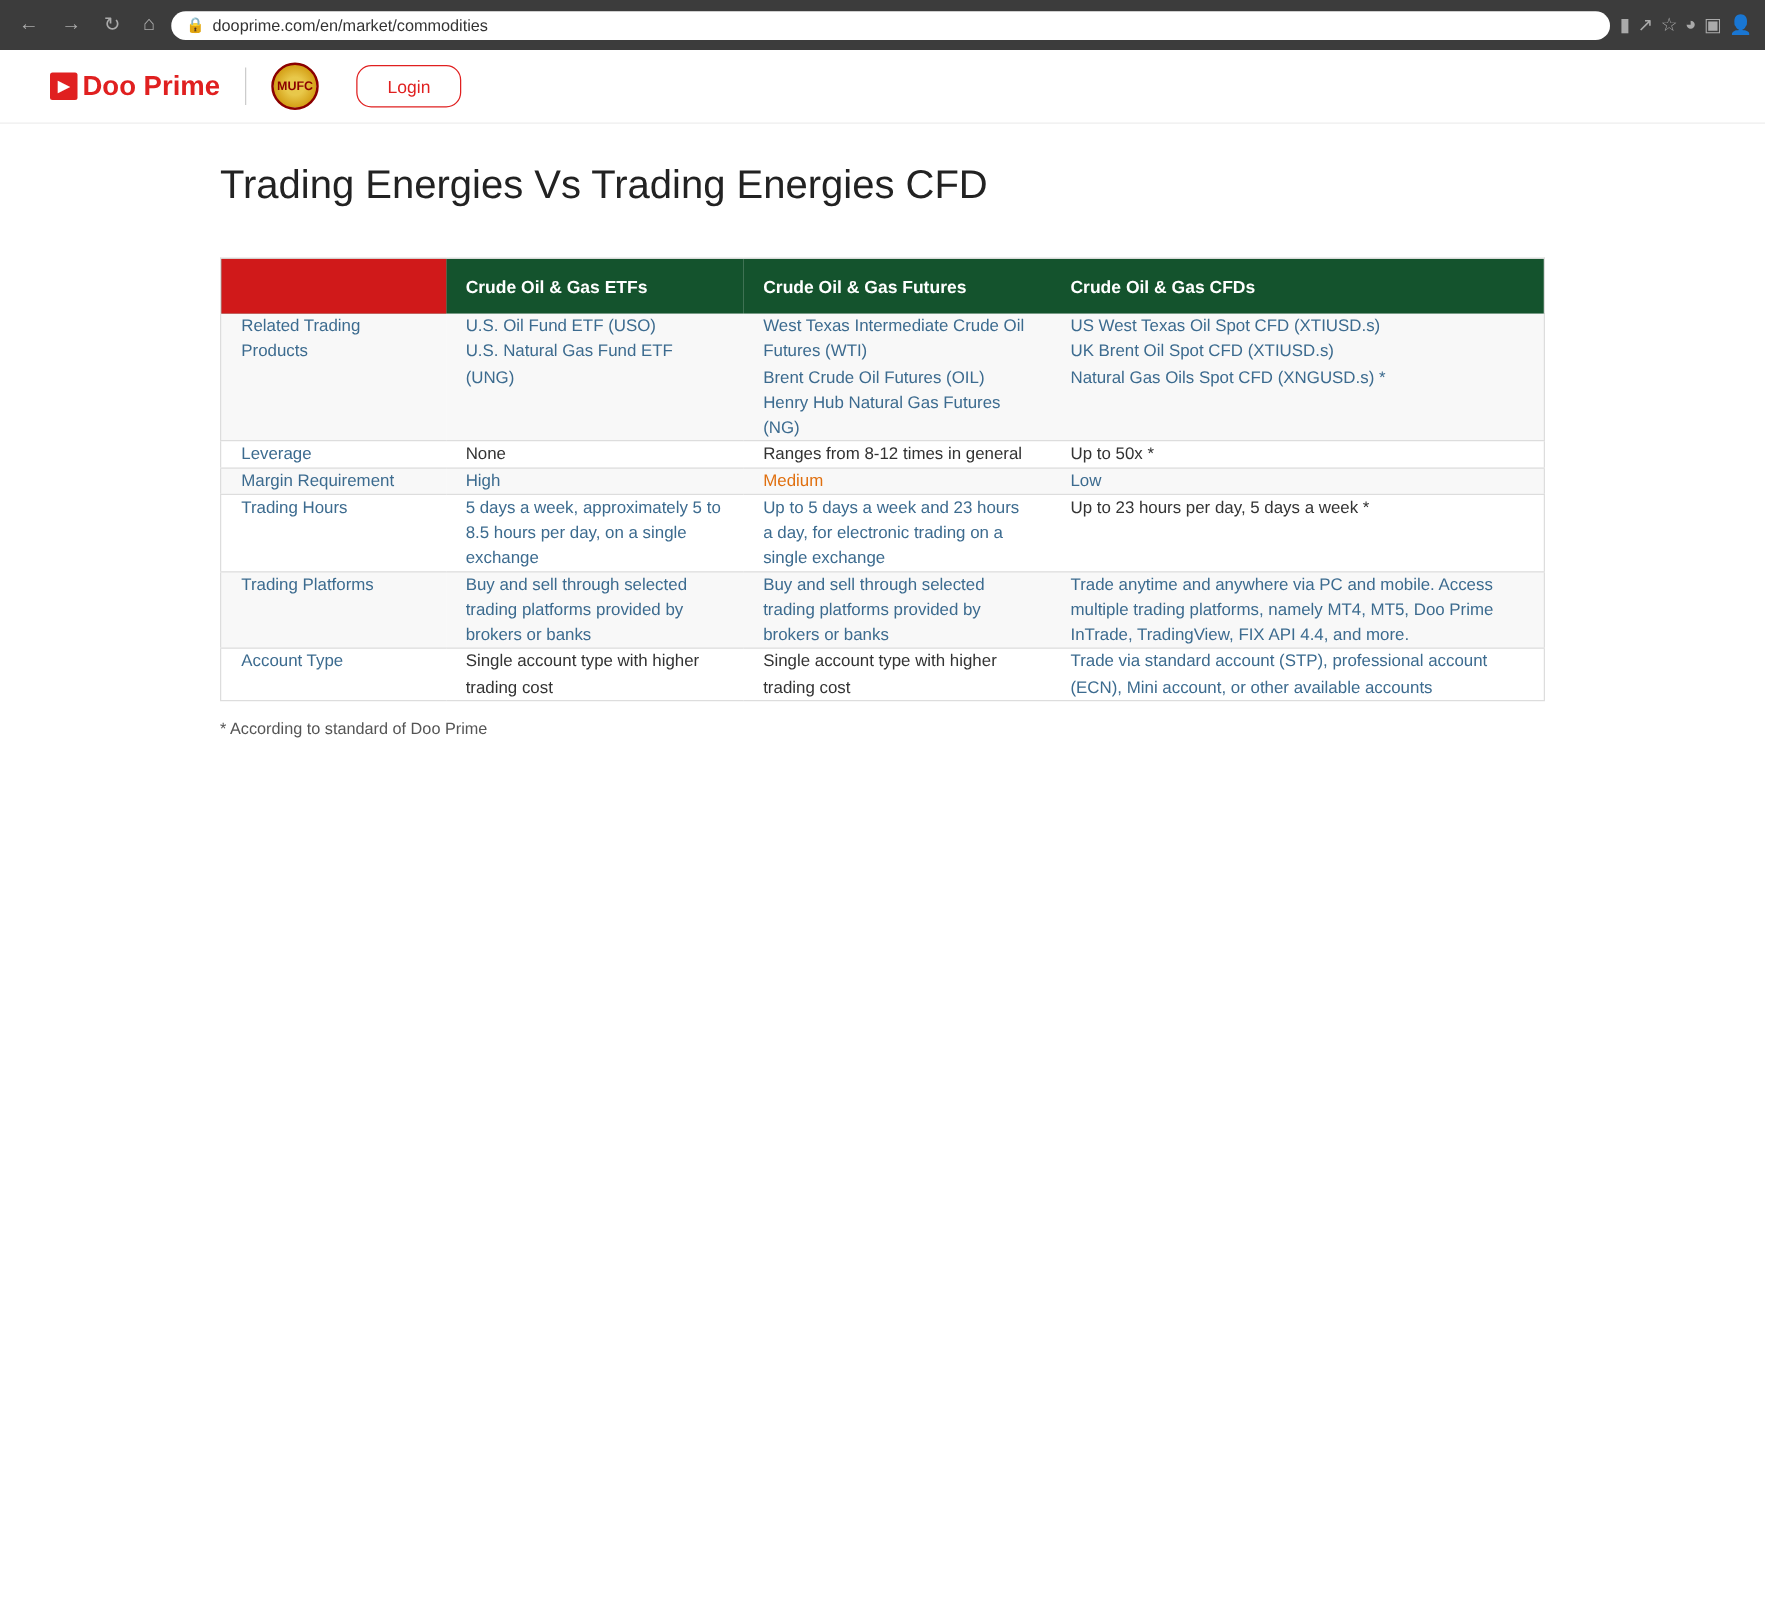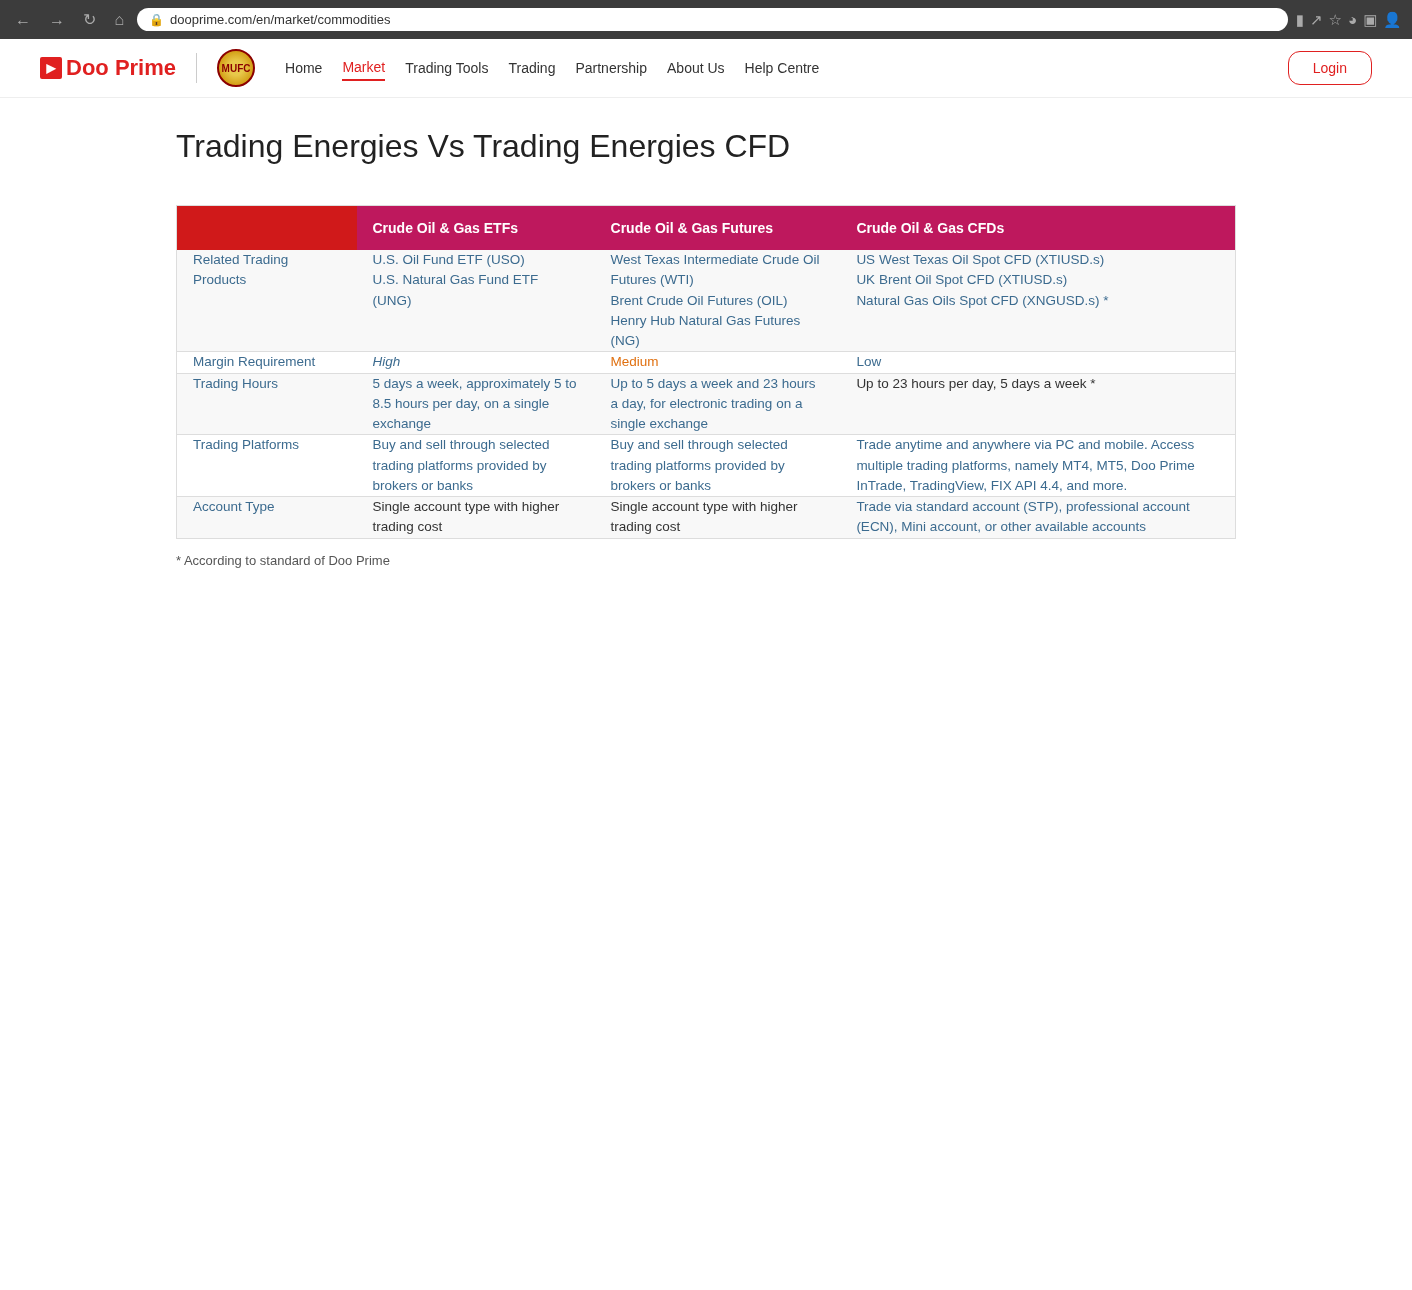--- a/index.html
+++ b/index.html
@@ -129,21 +129,21 @@
       margin-bottom: 40px;
     }
 
     
     .comparison-table {
       width: 100%;
       border-collapse: collapse;
       border: 1px solid #ddd;
     }
     .comparison-table thead tr {
-      background: #be185d;
+      background: #14532d;
       color: #fff;
     }
     .comparison-table thead th {
       padding: 14px 16px;
       font-weight: 600;
       font-size: 14px;
       text-align: left;
     }
     .comparison-table thead th:first-child {
       background: #d0191a;
@@ -165,21 +165,21 @@
       line-height: 1.5;
     }
     .comparison-table td:first-child {
       font-weight: normal;
       color: #3c6b8f;
     }
     .link-text {
       color: #3c6b8f;
       text-decoration: none;
     }
-    .high-text { color: #3c6b8f; font-style: italic; }
+    .high-text { color: #3c6b8f; }
     .medium-text { color: #e07010; }
     .low-text { color: #3c6b8f; }
     .checkmark { color: #3cb0c0; font-size: 18px; }
     .row-label { color: #3c6b8f; }
 
     .footnote {
       text-align: left;
       font-size: 13px;
       color: #555;
       padding: 14px 0;
@@ -209,29 +209,20 @@
 
 <nav class="navbar">
   <div class="logo-area">
     <div class="logo-text">
       <span class="logo-icon">▶</span>
       <span>Doo Prime</span>
     </div>
     <div class="logo-divider"></div>
     <div class="manutd-badge">MUFC</div>
   </div>
-  <div class="nav-links">
-    <a class="nav-link">Home</a>
-    <a class="nav-link active">Market</a>
-    <a class="nav-link">Trading Tools</a>
-    <a class="nav-link">Trading</a>
-    <a class="nav-link">Partnership</a>
-    <a class="nav-link">About Us</a>
-    <a class="nav-link">Help Centre</a>
-  </div>
   <button class="login-btn">Login</button>
 </nav>
 
 <div class="page-content">
   <h1 class="page-title">Trading Energies Vs Trading Energies CFD</h1>
 
   <table class="comparison-table">
     <thead>
       <tr>
         <th></th>
@@ -253,20 +244,26 @@
           <a class="link-text">Brent Crude Oil Futures (OIL)</a><br>
           <a class="link-text">Henry Hub Natural Gas Futures (NG)</a>
         </td>
         <td>
           <a class="link-text">US West Texas Oil Spot CFD (XTIUSD.s)</a><br>
           <a class="link-text">UK Brent Oil Spot CFD (XTIUSD.s)</a><br>
           <a class="link-text">Natural Gas Oils Spot CFD (XNGUSD.s) *</a>
         </td>
       </tr>
 
+      <tr>
+        <td>Leverage</td>
+        <td>None</td>
+        <td>Ranges from 8-12 times in general</td>
+        <td>Up to 50x *</td>
+      </tr>
 
       <tr>
         <td><span class="row-label">Margin Requirement</span></td>
         <td><span class="high-text">High</span></td>
         <td><span class="medium-text">Medium</span></td>
         <td><span class="low-text">Low</span></td>
       </tr>
 
       <tr>
         <td>Trading Hours</td>

